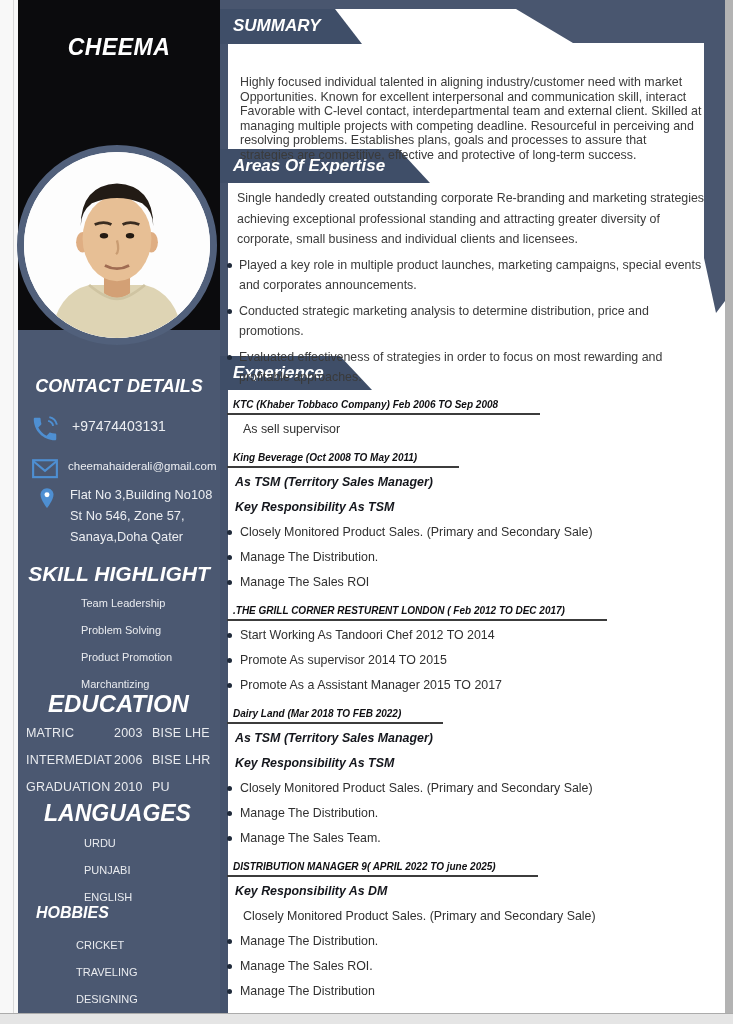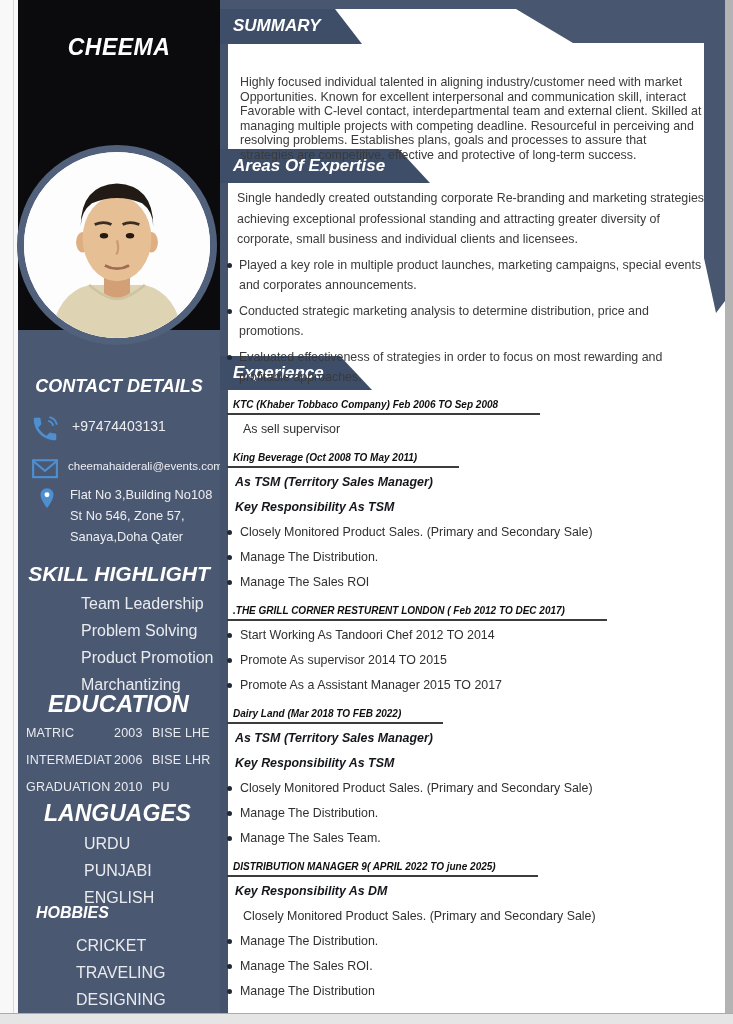--- a/index.html
+++ b/index.html
@@ -13,21 +13,21 @@
   .sidebar{position:absolute;left:18px;top:0;width:202px;height:1013px;background:#4b5871;color:#fff;}
   .sb-black{position:absolute;left:0;top:0;width:202px;height:330px;background:#0b0b0d;}
   .sb-name{position:absolute;left:0;top:34px;width:202px;text-align:center;font-weight:bold;font-style:italic;font-size:23px;letter-spacing:.5px;color:#fff;}
   .sb-name div{margin-bottom:13px;}
   .avatar{position:absolute;left:-1px;top:145px;width:200px;height:200px;border-radius:50%;border:7px solid #51607b;background:#fff;overflow:hidden;box-sizing:border-box;}
   .sb-h{position:absolute;font-weight:bold;font-style:italic;color:#fff;white-space:nowrap;}
   .sb-h.center{left:0;width:202px;text-align:center;}
   .contact-row{position:absolute;left:0;width:202px;}
   .contact-row .cicon{position:absolute;left:12px;top:0;width:30px;height:30px;}
   .contact-row .ctext{position:absolute;left:54px;top:4px;color:#eceef2;}
-  .sb-list{position:absolute;color:#e9ebef;font-size:16px;}
+  .sb-list{position:absolute;color:#e9ebef;font-size:11px;}
   .sb-list div{height:27px;line-height:27px;white-space:nowrap;}
   .edu{position:absolute;left:8px;top:720px;width:192px;color:#e9ebef;font-size:12.5px;letter-spacing:.2px;}
   .edu-row{display:grid;grid-template-columns:88px 38px auto;height:27px;line-height:27px;white-space:nowrap;}
   
   .decor{position:absolute;left:0;top:0;}
   .content-border{position:absolute;left:220px;top:9px;width:8px;height:1004px;background:#45536d;}
   .banner{position:absolute;background:#3f4e68;color:#fff;font-weight:bold;font-style:italic;font-size:17px;line-height:33px;padding-left:13px;box-sizing:border-box;white-space:nowrap;}
   #b-summary{left:220px;top:9px;width:142px;height:35px;clip-path:polygon(0 0,81% 0,100% 100%,0 100%);}
   #b-expertise{left:220px;top:149px;width:210px;height:34px;clip-path:polygon(0 0,85% 0,100% 100%,0 100%);}
   #b-experience{left:220px;top:356px;width:152px;height:34px;clip-path:polygon(0 0,79% 0,100% 100%,0 100%);}
@@ -88,21 +88,21 @@
         <path fill="none" stroke="#4e8fd2" stroke-width="1.6" d="M15.5 2.5a8 8 0 0 1 6 6"></path>
       </svg>
       <div class="ctext" style="font-size:14px;">+97474403131</div>
     </div>
 
     <div class="contact-row" style="top:456px;height:28px;">
       <svg class="cicon" style="top:-2px;" viewBox="0 0 24 24">
         <rect x="2.5" y="5" width="19" height="13.5" fill="none" stroke="#4e8fd2" stroke-width="1.7"></rect>
         <path d="M3 6 L12 13.5 L21 6" fill="none" stroke="#4e8fd2" stroke-width="1.7"></path>
       </svg>
-      <div class="ctext" style="font-size:11.5px;left:50px;">cheemahaiderali@events.com</div>
+      <div class="ctext" style="font-size:11.5px;left:50px;">cheemahaiderali@gmail.com</div>
     </div>
 
     <div class="contact-row" style="top:480px;height:70px;">
       <svg class="cicon" style="width:26px;height:30px;left:16px;top:4px;" viewBox="0 0 24 24">
         <path fill="#4e8fd2" d="M12 2C8.7 2 6 4.7 6 8c0 4.6 6 12.4 6 12.4S18 12.6 18 8c0-3.3-2.7-6-6-6z"></path>
         <circle cx="12" cy="8" r="2.3" fill="#ffffff"></circle>
       </svg>
       <div class="ctext" style="font-size:12.8px;left:52px;line-height:21px;">
 
       <div>Flat No 3,Building No108</div>

